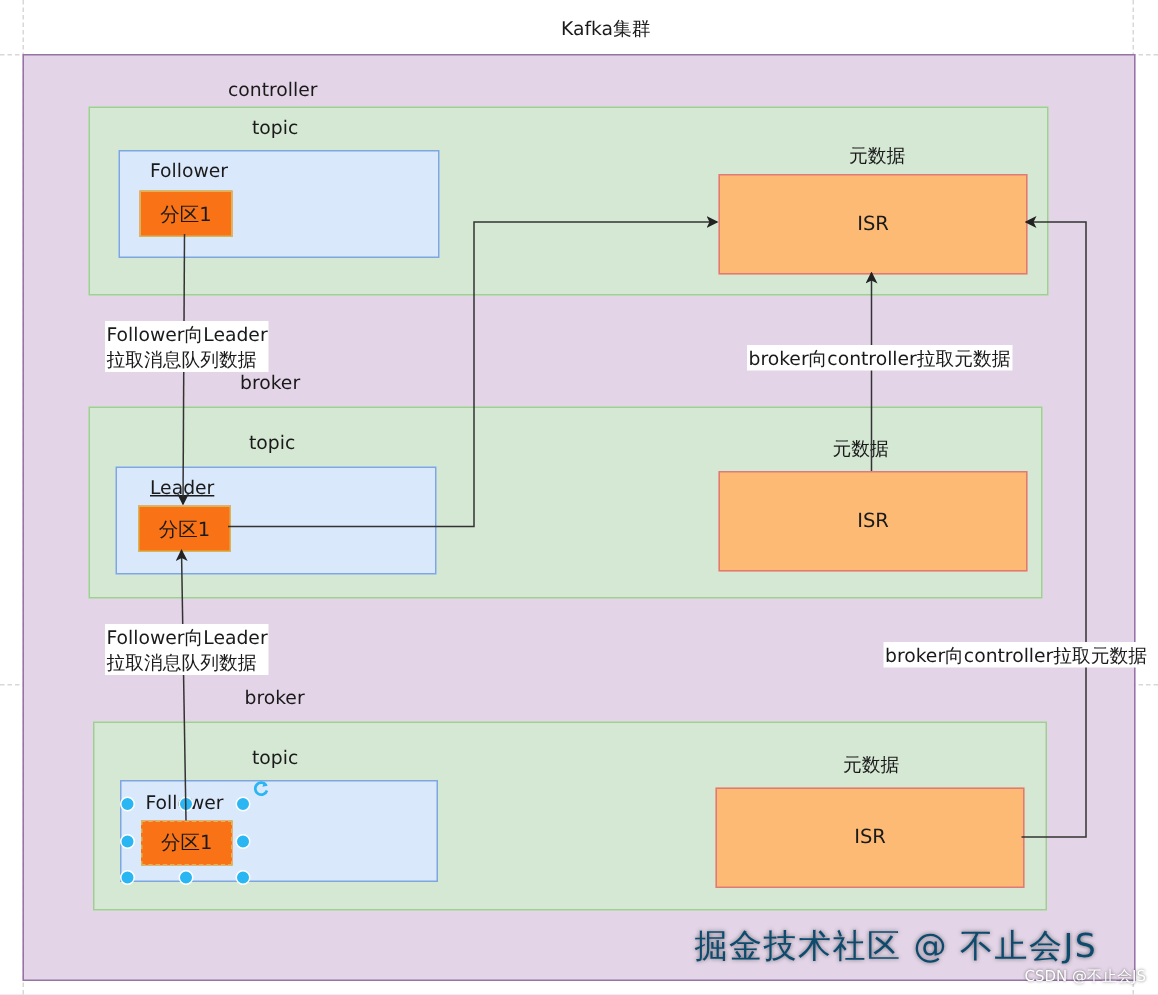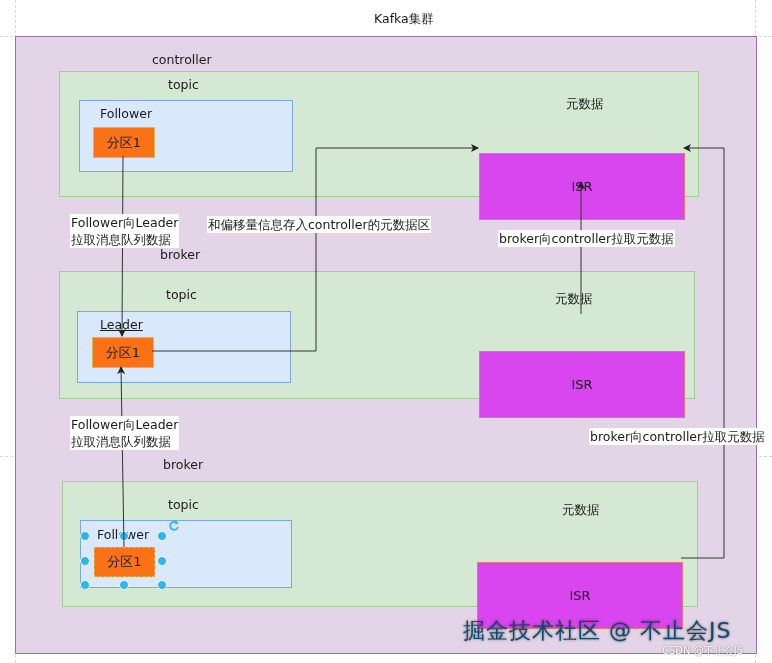--- a/index.html
+++ b/index.html
@@ -5,21 +5,21 @@
   html, body { margin:0; padding:0; }
   body { width:772px; height:663px; position:relative; overflow:hidden; background:#ffffff;
          font-family:"DejaVu Sans","Liberation Sans",sans-serif; color:#1a1a1a; }
   .abs { position:absolute; }
   .guide-h { position:absolute; left:0; width:772px; height:0; border-top:1px dashed #d8d8d8; }
   .guide-v { position:absolute; top:0; height:663px; width:0; border-left:1px dashed #d8d8d8; }
   .cluster { position:absolute; left:15px; top:36px; width:740px; height:616px; background:#e3d5e7; border:1px solid #9673a6; }
   .broker { position:absolute; background:#d5e8d4; border:1px solid #9fcf92; }
   .topic { position:absolute; background:#dae8fc; border:1px solid #7ea6e0; }
   .partition { position:absolute; background:#f97316; border:1px solid #d6b656; display:flex; align-items:center; justify-content:center; font-size:13px; }
-  .isr { position:absolute; background:#d946ef; border:1px solid #e07a78; display:flex; align-items:center; justify-content:center; font-size:13px;margin-top:37px; }
+  .isr { position:absolute; background:#fdba74; border:1px solid #e07a78; display:flex; align-items:center; justify-content:center; font-size:13px; }
   .lbl { position:absolute; font-size:12.5px; white-space:nowrap; }
   .edge-lbl { position:absolute; font-size:12.5px; background:#ffffff; line-height:17px; white-space:nowrap; padding:0 1px; }
   .handle { position:absolute; width:8px; height:8px; border-radius:50%; background:#29b6f2; border:1px solid #ffffff; }
   svg.arrows { position:absolute; left:0; top:0; }
   .watermark { position:absolute; font-size:22px; color:#0c4a6e; letter-spacing:1px; text-shadow:0 0 3px rgba(0,0,0,0.55); white-space:nowrap; }
   .watermark-small { position:absolute; font-size:10px; color:#ffffff; text-shadow:0 0 2px rgba(0,0,0,0.6); white-space:nowrap; }
 </style>
 </head>
 <body>
 
@@ -90,23 +90,22 @@
   <path d="M124 547 L121 367" fill="none" stroke="#333" stroke-width="1" marker-end="url(#arr)"></path>
 
   <path d="M681 558 L724 558 L724 148 L684 148" fill="none" stroke="#333" stroke-width="1" marker-end="url(#arr)"></path>
 </svg>
 
 <div class="edge-lbl" style="left:70px;top:214px;">
   <div>Follower向Leader</div>
   <div>拉取消息队列数据</div>
 </div>
 <div class="edge-lbl" style="left:207px;top:216px;">
-  <div>和偏移量信息存入controller的元数据区</div>
 </div>
 <div class="edge-lbl" style="left:498px;top:230px;">broker向controller拉取元数据</div>
 <div class="edge-lbl" style="left:70px;top:416px;">
   <div>Follower向Leader</div>
   <div>拉取消息队列数据</div>
 </div>
 <div class="edge-lbl" style="left:589px;top:428px;">broker向controller拉取元数据</div>
 
 <div class="watermark" style="left:463px;top:616px;">掘金技术社区 @ 不止会JS</div>
-<div class="watermark-small" style="left:662px;top:644px;">CSDN @不止会JS</div>
+<div class="watermark-small" style="left:683px;top:644px;">CSDN @不止会JS</div>
 
 </body></html>

